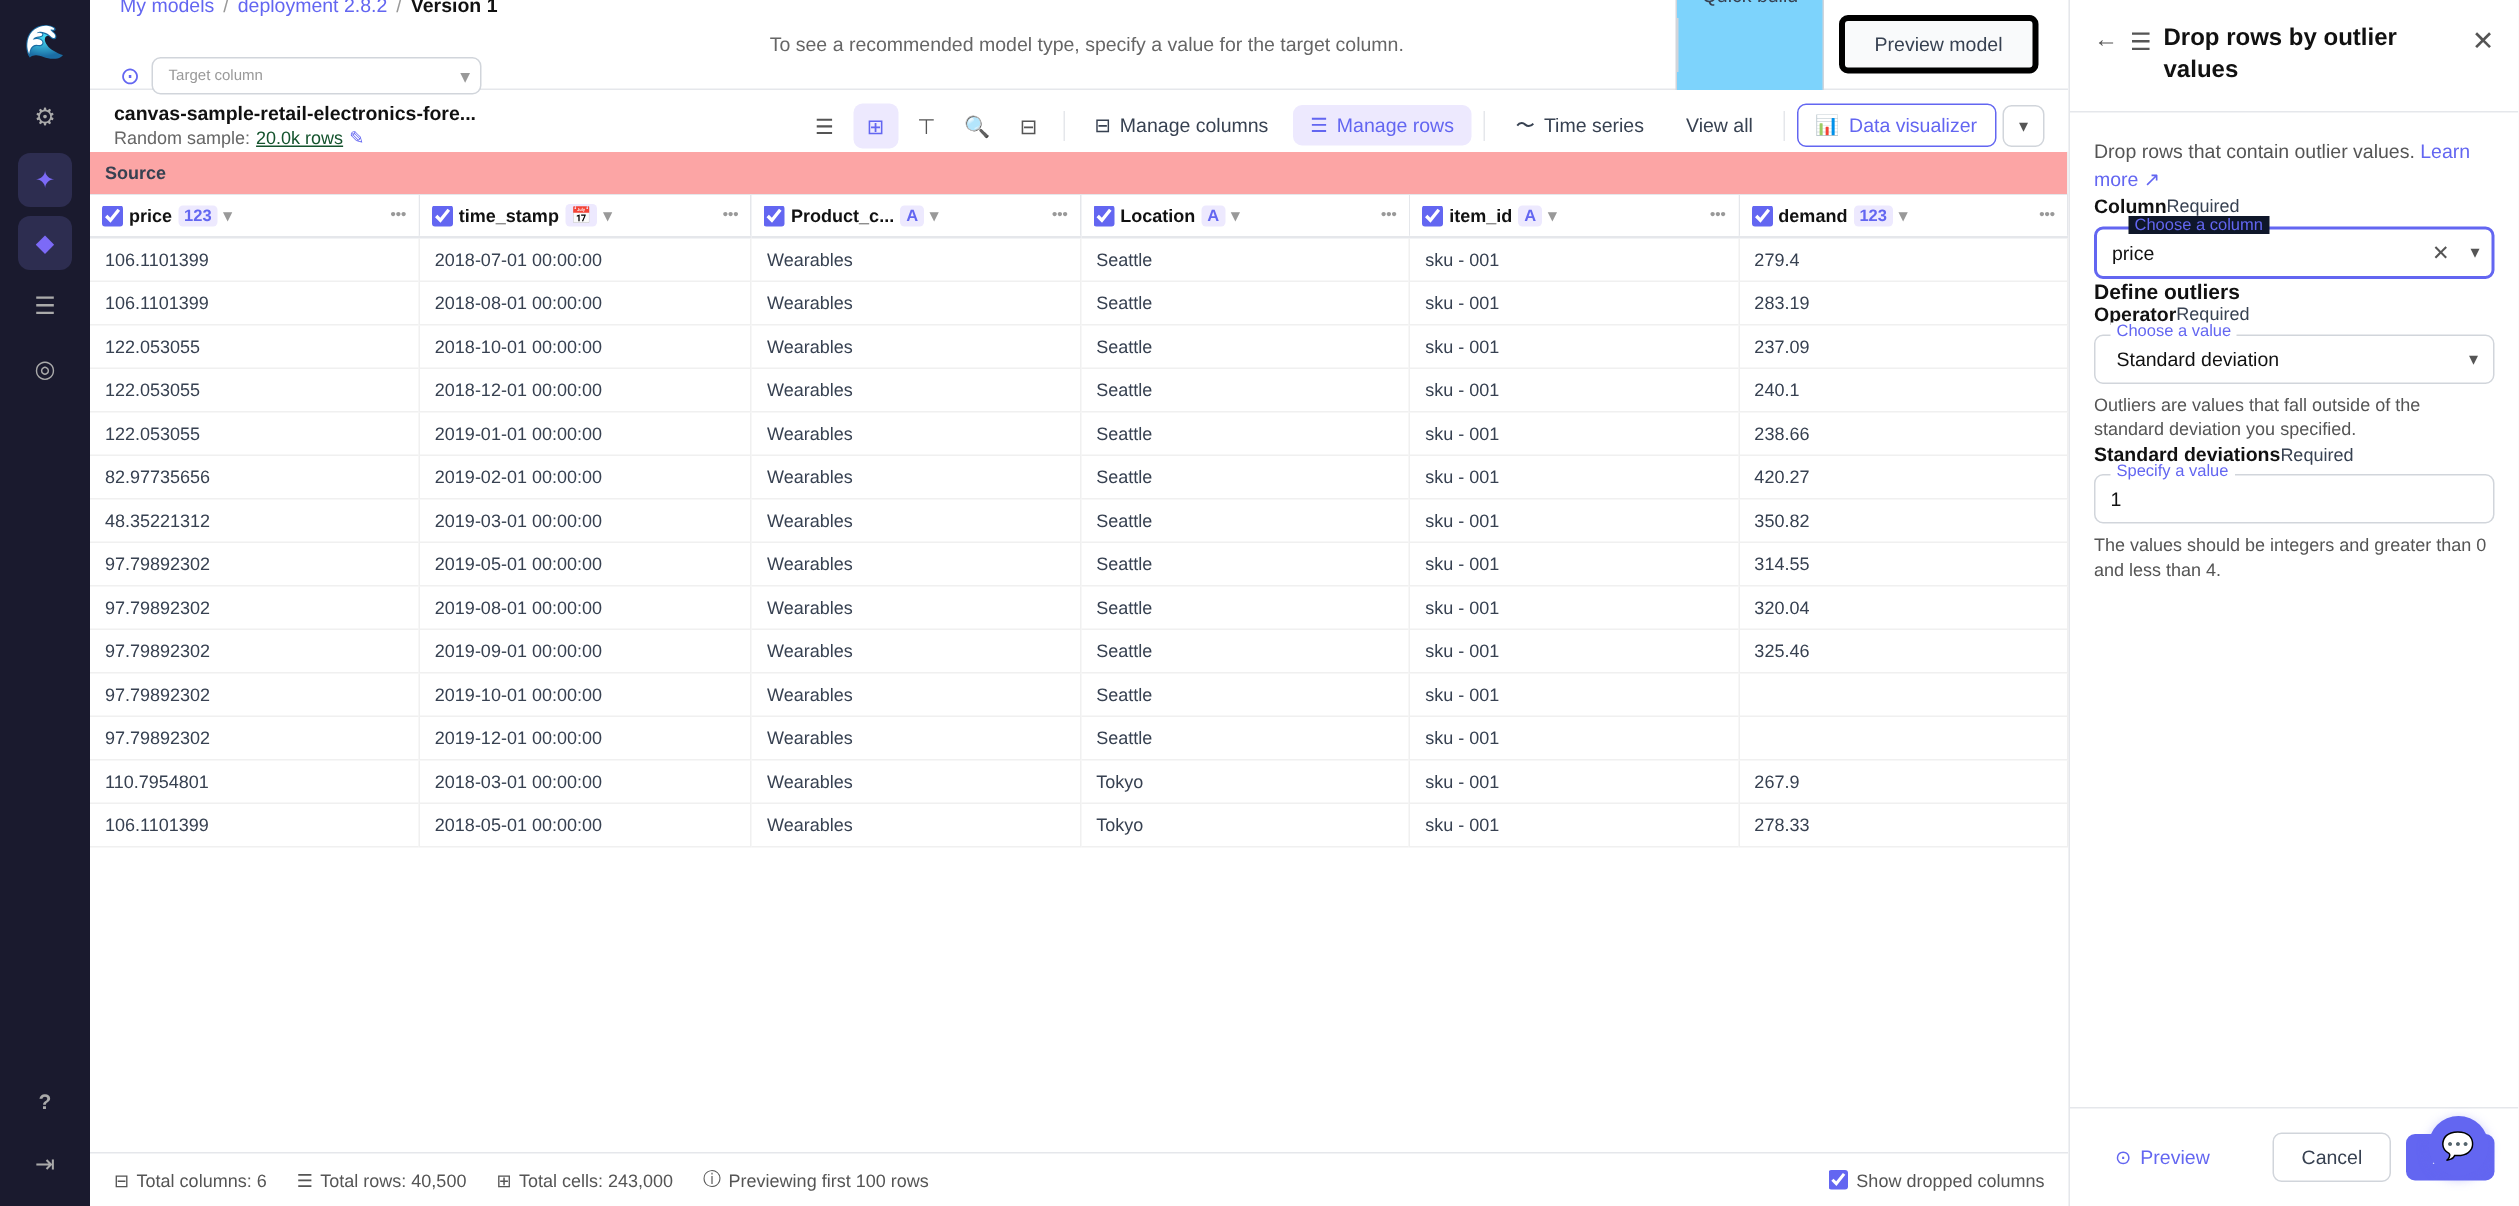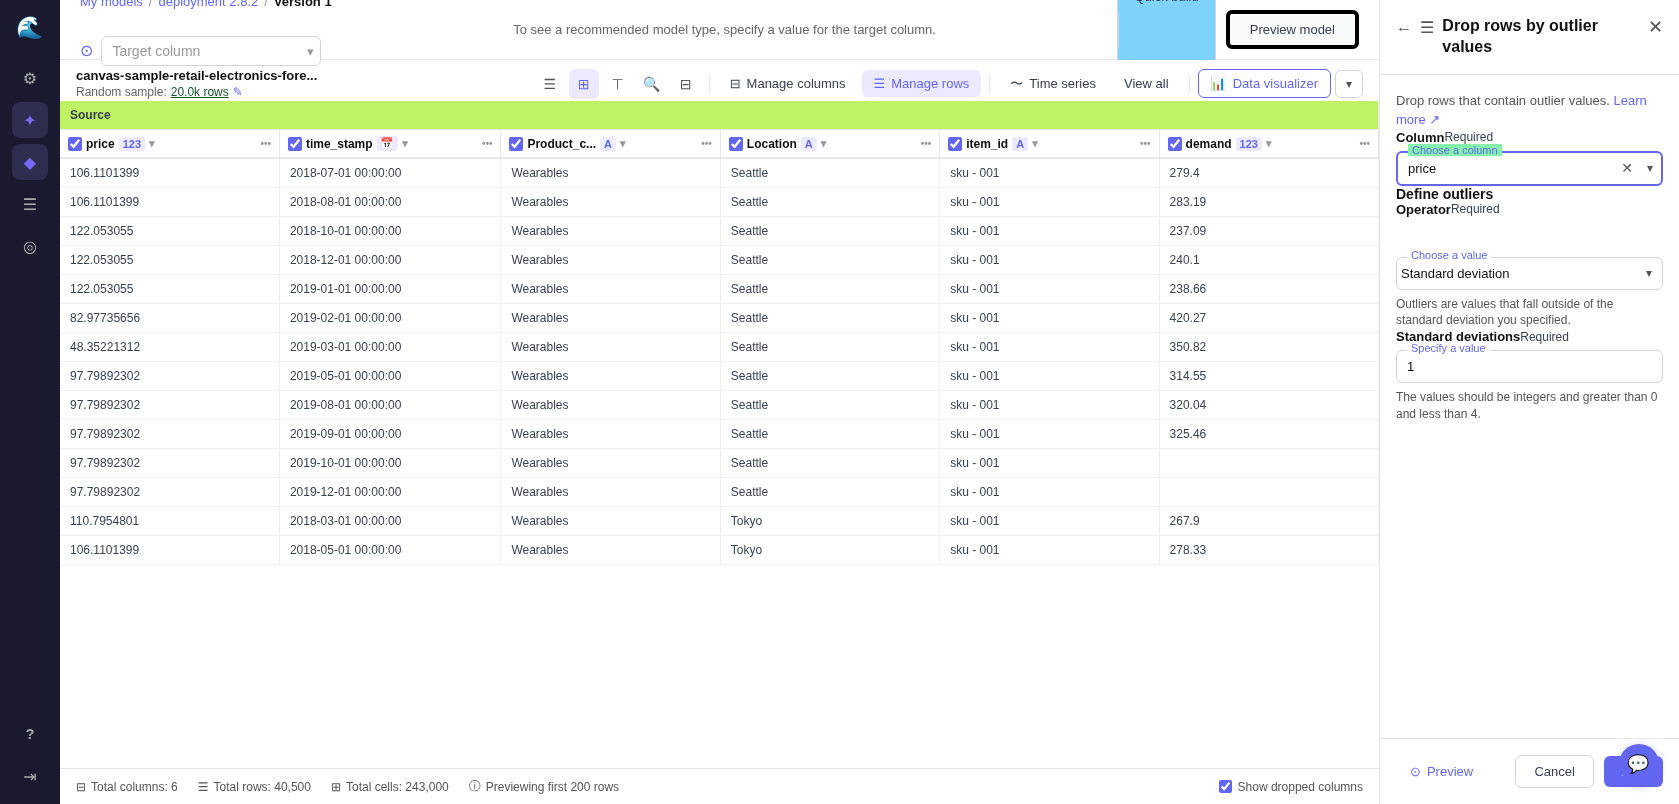--- a/index.html
+++ b/index.html
@@ -52,21 +52,21 @@
     }
     .breadcrumb a { color: #6366f1; text-decoration: none; }
     .breadcrumb .sep { color: #999; }
     .breadcrumb .current { font-weight: 600; color: #111; }
     .target-col-select {
       display: flex; align-items: center; gap: 8px; margin-top: 6px;
     }
     .target-col-select .icon-target { color: #6366f1; font-size: 16px; }
     .target-select {
       border: 1px solid #d1d5db; border-radius: 6px; padding: 6px 24px 6px 10px;
-      font-size: 14px; color: #999; appearance: none; background: #fff;
+      font-size: 10px; color: #999; appearance: none; background: #fff;
       width: 220px; cursor: pointer;
     }
 
     .header-center { flex: 1; text-align: center; font-size: 13px; color: #666; padding: 0 20px; }
 
     .header-right { display: flex; align-items: center; gap: 10px; }
     .btn-quick-build {
       display: flex; align-items: flex-start;
       border: 1px solid #d1d5db; background: #7dd3fc;
       border-radius: 6px; overflow: hidden;
@@ -132,21 +132,21 @@
       border-collapse: collapse;
       width: 100%;
       font-size: 12px;
     }
 
     .data-table thead tr {
       position: sticky; top: 0; z-index: 10;
     }
 
     .source-header {
-      background: #bef264;
+      background: #fca5a5;
       font-size: 12px; font-weight: 600; color: #374151;
       padding: 6px 10px;
       border-bottom: 1px solid #e5e7eb;
     }
 
     .col-header {
       background: #fff;
       border-bottom: 2px solid #e5e7eb;
       border-right: 1px solid #e5e7eb;
       padding: 6px 8px;
@@ -218,37 +218,36 @@
     .form-required { font-size: 12px; color: #374151; }
     .form-section-label { font-size: 14px; font-weight: 700; color: #111; }
 
     .form-input-wrapper {
       border: 2px solid #6366f1;
       border-radius: 6px;
       padding: 8px 10px;
       position: relative;
     }
     .form-input-label {
-      position: absolute; top: -9px; left: 10px;
-      background: #86efac; padding: 0 4px;
+      position: absolute; top: -9px; left: 21px;
+      background: #0f172a; padding: 0 4px;
       font-size: 11px; color: #6366f1;
     }
     .form-input {
       border: none; outline: none; font-size: 13px; color: #111; width: 100%;
       background: transparent;
     }
     .input-clear-btn { position: absolute; right: 28px; top: 50%; transform: translateY(-50%); cursor: pointer; color: #555; font-size: 14px; background: none; border: none; }
     .input-dropdown-btn { position: absolute; right: 8px; top: 50%; transform: translateY(-50%); cursor: pointer; color: #555; font-size: 12px; background: none; border: none; }
 
     .form-select-wrapper {
       border: 1px solid #d1d5db;
       border-radius: 6px;
-      padding: 8px 4px;
+      padding: 8px 14px;
       position: relative;
-      margin-top: 34px;
     }
     .form-select-label {
       position: absolute; top: -9px; left: 10px;
       background: #fff; padding: 0 4px;
       font-size: 11px; color: #6366f1;
     }
     .form-select {
       border: none; outline: none; font-size: 13px; color: #111; width: 100%;
       background: transparent; appearance: none; cursor: pointer;
     }
@@ -591,21 +590,21 @@
       <div class="status-item">
         <span>☰</span>
         <span>Total rows: 40,500</span>
       </div>
       <div class="status-item">
         <span>⊞</span>
         <span>Total cells: 243,000</span>
       </div>
       <div class="status-item">
         <span>ⓘ</span>
-        <span>Previewing first 200 rows</span>
+        <span>Previewing first 100 rows</span>
       </div>
       <div class="show-dropped">
         <input type="checkbox" checked="" style="">
         <span>Show dropped columns</span>
       </div>
     </div>
   </div>
 </div>
 
 <div class="right-panel">

